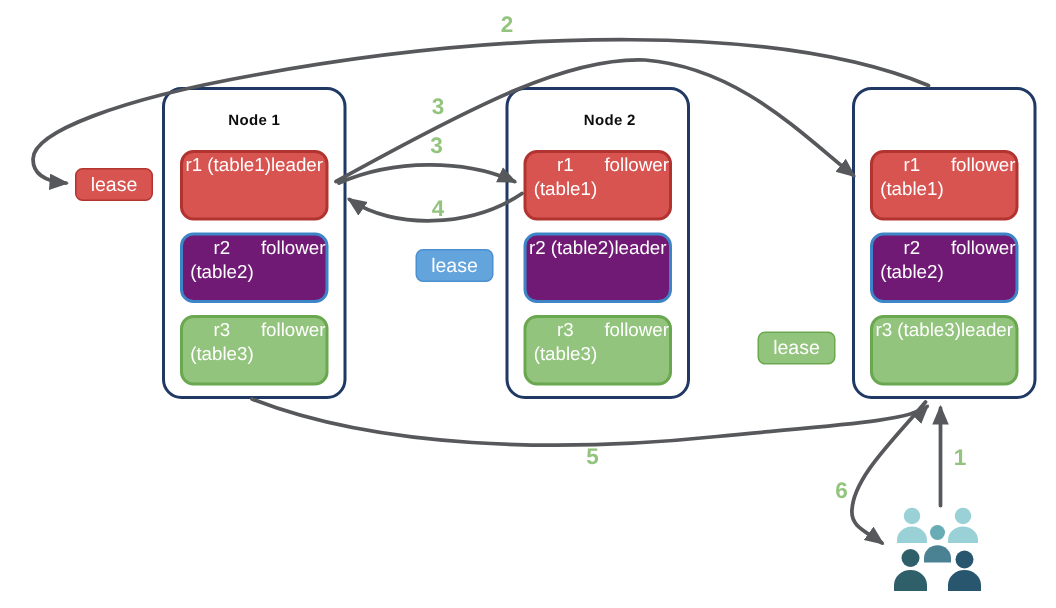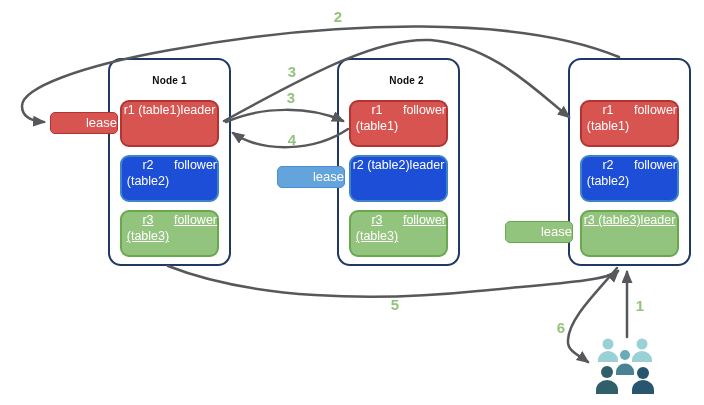--- a/index.html
+++ b/index.html
@@ -15,27 +15,27 @@
     text-align:center; font-weight:bold; font-size:10px; color:#0d0d0d;
     margin-top:15px; letter-spacing:.2px;
   }
   .replica {
     position:absolute; left:10px; width:99px; height:47px; border-radius:9px;
     color:#ffffff; font-size:12.5px; text-align:center; line-height:1.3;
     display:flex; flex-direction:row; justify-content:center;
     box-sizing:border-box; border:2px solid transparent;
   }
   .replica.red   { background:#D85450; border-color:#B23430; }
-  .replica.blue  { background:#1d4ed8; border-color:#3D85C6; }
-  .replica.green { background:#93C47D; border-color:#6AA84F;text-decoration:underline; }
+  .replica.blue  { background:#701a75; border-color:#3D85C6; }
+  .replica.green { background:#93C47D; border-color:#6AA84F; }
   .r1 { top:40px; } .r2 { top:95px; } .r3 { top:150px; }
 
   .lease {
-    position:absolute; width:68px; height:22px; border-radius:5px;
-    color:#ffffff; font-size:13px; text-align:right; line-height:20px;
+    position:absolute; width:52px; height:22px; border-radius:5px;
+    color:#ffffff; font-size:13px; text-align:center; line-height:20px;
     box-sizing:border-box; border:1.5px solid transparent;
   }
   .lease.red   { background:#D85450; border-color:#B23430; left:50px;  top:112px; }
   .lease.blue  { background:#64A4DC; border-color:#4A90CF; left:277px; top:166px; }
   .lease.green { background:#93C47D; border-color:#6AA84F; left:505px; top:221px; }
 
   .step {
     position:absolute; color:#93C47D; font-weight:bold; font-size:15px;
     width:16px; text-align:center;
   }

